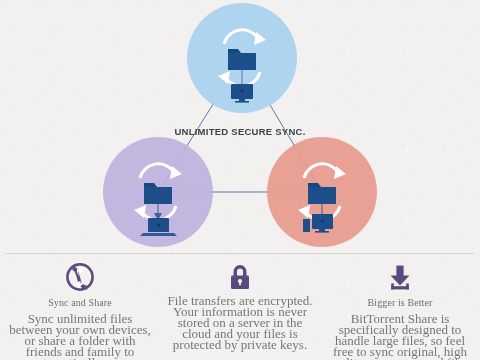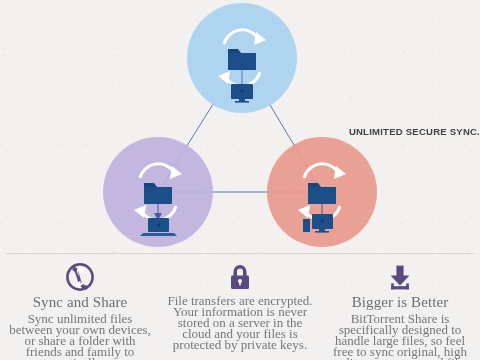--- a/index.html
+++ b/index.html
@@ -46,21 +46,21 @@
     left: 0;
     top: 0;
     display: block;
   }
 
   .center-copy {
     position: absolute;
     left: 0;
     top: 126px;
     width: 480px;
-    text-align: right;
+    text-align: center;
     font-family: "Liberation Sans Narrow", "Liberation Sans", sans-serif;
     font-size: 9.5px;
     font-weight: bold;
     letter-spacing: 0.25px;
     line-height: 11.5px;
     color: #3f4246;
     text-transform: uppercase;
   }
   .center-copy span { display: block; }
 
@@ -92,21 +92,21 @@
   }
   .feature-icon {
     height: 30px;
     display: flex;
     align-items: center;
     justify-content: center;
     margin-bottom: 3px;
   }
   .feature-title {
     font-family: "Liberation Serif", serif;
-    font-size: 15px;
+    font-size: 10px;
     color: #6e6e70;
     line-height: 15px;
     margin-bottom: 3px;
     letter-spacing: 0.1px;
   }
   .feature-body {
     font-family: Liberation Serif, serif;
     font-size: 13px;
     line-height: 11px;
     color: #77777a;

